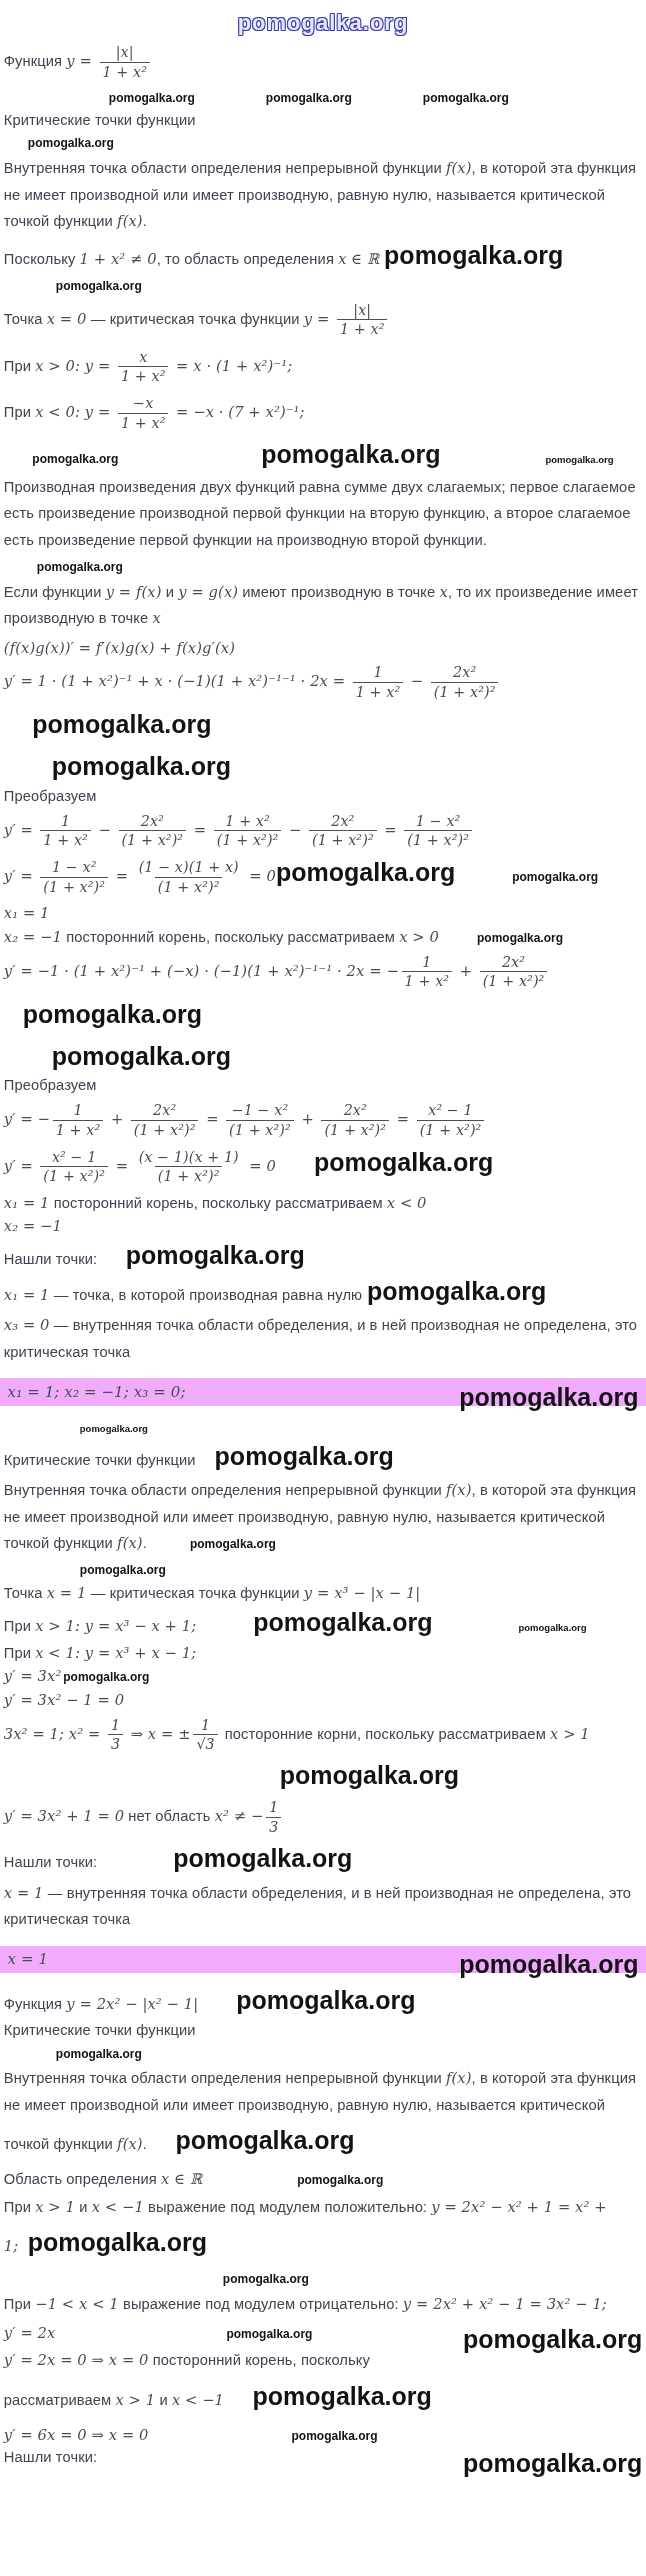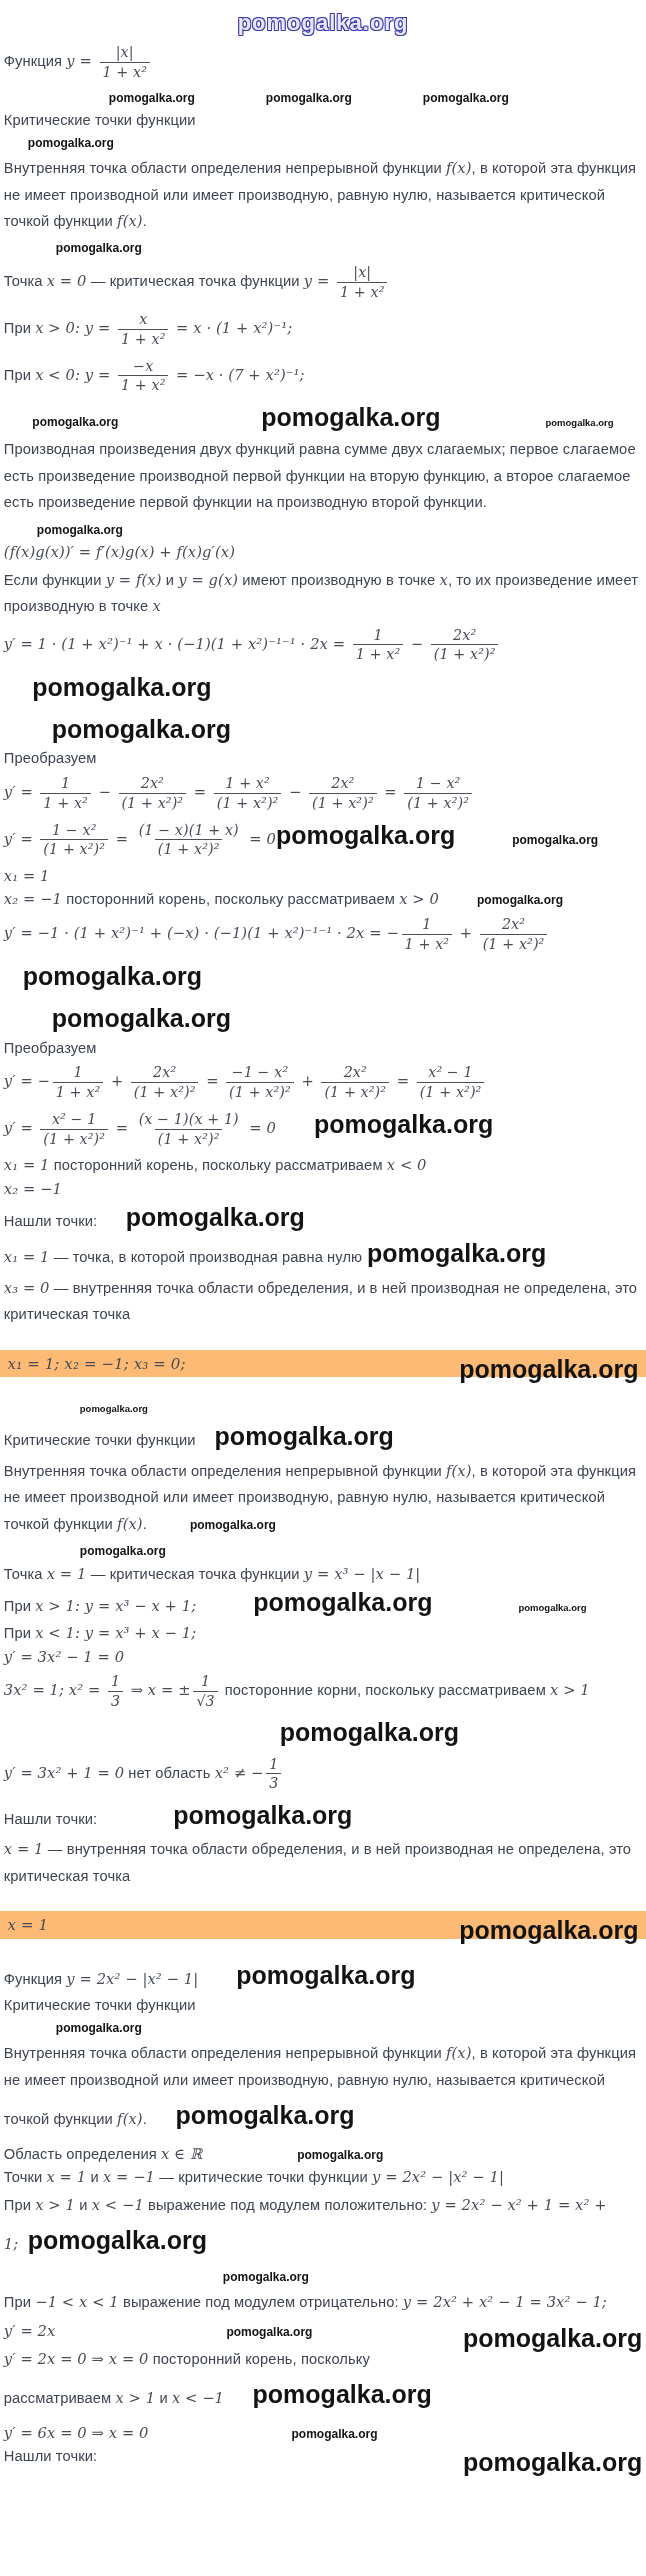--- a/index.html
+++ b/index.html
@@ -2,21 +2,21 @@
 <html lang="ru" style="font-size:15px"><head>
 <meta charset="utf-8">
 <style>
   html,body { margin:0; padding:0; background:#ffffff; }
   body { width:646px; font-family:"Liberation Sans",sans-serif; color:#3e4450; }
   .doc { padding:2.9px 3.8px 0 3.8px; overflow:hidden; }
   .line { margin:6.7px 0; font-size:14.7px; letter-spacing:0.1px; }
   .para { line-height:1.8; margin:4.8px 0; }
   .wmrow { margin:1.9px 0; }
   .center { text-align:center; }
-  .hl { background:#fdba74; padding:4.8px 7.6px; margin:22px -3.8px; }
+  .hl { background:#f0abfc; padding:4.8px 7.6px; margin:13px -3.8px; }
   .hl .math { font-size:15px; }
   .txt {}
   .math { font-family:"DejaVu Serif",serif; font-style:italic; color:#474c56; }
   .frac { display:inline-flex; flex-direction:column; align-items:center; vertical-align:middle;
           font-family:"DejaVu Serif",serif; font-style:italic; color:#474c56;
           line-height:1.3; margin:1px 2.9px; text-align:center; font-size:14.3px; }
   .frac .den { border-top:1.3px solid #4a4f58; }
   .frac .num, .frac .den { padding:0 2.9px; white-space:nowrap; }
   .wm { font-weight:700; color:#131313; font-family:"Liberation Sans",sans-serif;
         font-style:normal; letter-spacing:0; white-space:nowrap; }
@@ -37,38 +37,39 @@
   </div>
   <div id="content">
       <div class="line"><span class="txt">Функция </span><span class="math">y = </span><span class="frac">
           <span class="num">|x|</span>
           <span class="den">1 + x²</span>
         </span></div>
       <div class="line wmrow"><span class="wm s" style="margin-left: 105px;">pomogalka.org</span><span class="wm s" style="margin-left: 71px;">pomogalka.org</span><span class="wm s" style="margin-left: 71px;">pomogalka.org</span></div>
       <div class="line"><span class="txt">Критические точки функции</span></div>
       <div class="line wmrow"><span class="wm s" style="margin-left: 24px;">pomogalka.org</span></div>
       <div class="line para"><span class="txt">Внутренняя точка области определения непрерывной функции </span><span class="math">f(x)</span><span class="txt">, в которой эта функция не имеет производной или имеет производную, равную нулю, называется критической точкой функции </span><span class="math">f(x)</span><span class="txt">.</span></div>
+      <div class="line"><span class="txt">Поскольку </span><span class="math">1 + x² ≠ 0</span><span class="txt">, то область определения </span><span class="math">x ∈ ℝ </span><span class="wm b">pomogalka.org</span></div>
       <div class="line wmrow"><span class="wm s" style="margin-left: 52px;">pomogalka.org</span></div>
       <div class="line"><span class="txt">Точка </span><span class="math">x = 0</span><span class="txt"> — критическая точка функции </span><span class="math">y = </span><span class="frac">
           <span class="num">|x|</span>
           <span class="den">1 + x²</span>
         </span></div>
       <div class="line"><span class="txt">При </span><span class="math">x &gt; 0: y = </span><span class="frac">
           <span class="num">x</span>
           <span class="den">1 + x²</span>
         </span><span class="math"> = x · (1 + x²)⁻¹;</span></div>
       <div class="line"><span class="txt">При </span><span class="math">x &lt; 0: y = </span><span class="frac">
           <span class="num">−x</span>
           <span class="den">1 + x²</span>
         </span><span class="math"> = −x · (7 + x²)⁻¹;</span></div>
       <div class="line wmrow"><span class="wm s" style="margin-left: 28.5px;">pomogalka.org</span><span class="wm b" style="margin-left: 143px;">pomogalka.org</span><span class="wm t" style="margin-left: 105px;">pomogalka.org</span></div>
       <div class="line para"><span class="txt">Производная произведения двух функций равна сумме двух слагаемых; первое слагаемое есть произведение производной первой функции на вторую функцию, а второе слагаемое есть произведение первой функции на производную второй функции.</span></div>
       <div class="line wmrow"><span class="wm s" style="margin-left: 33px;">pomogalka.org</span></div>
+      <div class="line para"><span class="txt">Если функции </span><span class="math">y = f(x)</span><span class="txt"> и </span><span class="math">y = g(x)</span><span class="txt"> имеют производную в точке </span><span class="math">x</span><span class="txt">, то их произведение имеет производную в точке </span><span class="math">x</span></div>
       <div class="line"><span class="math">(f(x)g(x))′ = f′(x)g(x) + f(x)g′(x)</span></div>
-      <div class="line para"><span class="txt">Если функции </span><span class="math">y = f(x)</span><span class="txt"> и </span><span class="math">y = g(x)</span><span class="txt"> имеют производную в точке </span><span class="math">x</span><span class="txt">, то их произведение имеет производную в точке </span><span class="math">x</span></div>
       <div class="line para"><span class="math">y′ = 1 · (1 + x²)⁻¹ + x · (−1)(1 + x²)⁻¹⁻¹ · 2x = </span><span class="frac">
           <span class="num">1</span>
           <span class="den">1 + x²</span>
         </span><span class="math"> − </span><span class="frac">
           <span class="num">2x²</span>
           <span class="den">(1 + x²)²</span>
         </span><span class="wm b" style="margin-left: 28.5px;">pomogalka.org</span></div>
       <div class="line wmrow"><span class="wm b" style="margin-left: 48px;">pomogalka.org</span></div>
       <div class="line"><span class="txt">Преобразуем</span></div>
       <div class="line"><span class="math">y′ = </span><span class="frac">
@@ -134,20 +135,21 @@
       <div class="line"><span class="math">x₁ = 1</span><span class="txt"> — точка, в которой производная равна нулю</span><span class="wm b" style="margin-left: 4.8px;">pomogalka.org</span></div>
       <div class="line para"><span class="math">x₃ = 0</span><span class="txt"> — внутренняя точка области обределения, и в ней производная не определена, это критическая точка</span></div>
       <div class="line hl"><span class="math">x₁ = 1; x₂ = −1; x₃ = 0;</span><span class="wm b right">pomogalka.org</span></div>
       <div class="line wmrow"><span class="wm t" style="margin-left: 76px;">pomogalka.org</span></div>
       <div class="line"><span class="txt">Критические точки функции</span><span class="wm b" style="margin-left: 19px;">pomogalka.org</span></div>
       <div class="line para"><span class="txt">Внутренняя точка области определения непрерывной функции </span><span class="math">f(x)</span><span class="txt">, в которой эта функция не имеет производной или имеет производную, равную нулю, называется критической точкой функции </span><span class="math">f(x)</span><span class="txt">.</span><span class="wm s" style="margin-left: 43px;">pomogalka.org</span></div>
       <div class="line wmrow"><span class="wm s" style="margin-left: 76px;">pomogalka.org</span></div>
       <div class="line"><span class="txt">Точка </span><span class="math">x = 1</span><span class="txt"> — критическая точка функции </span><span class="math">y = x³ − |x − 1|</span></div>
       <div class="line"><span class="txt">При </span><span class="math">x &gt; 1: y = x³ − x + 1;</span><span class="wm b" style="margin-left: 57px;">pomogalka.org</span><span class="wm t" style="margin-left: 86px;">pomogalka.org</span></div>
       <div class="line"><span class="txt">При </span><span class="math">x &lt; 1: y = x³ + x − 1;</span></div>
+      <div class="line"><span class="math">y′ = 3x²</span><span class="wm s" style="margin-left: 1.9px;">pomogalka.org</span></div>
       <div class="line"><span class="math">y′ = 3x² − 1 = 0</span></div>
       <div class="line"><span class="math">3x² = 1; x² = </span><span class="frac">
           <span class="num">1</span>
           <span class="den">3</span>
         </span><span class="math"> ⇒ x = ±</span><span class="frac">
           <span class="num">1</span>
           <span class="den">√3</span>
         </span><span class="txt"> посторонние корни, поскольку рассматриваем </span><span class="math">x &gt; 1</span></div>
       <div class="line wmrow"><span class="wm b" style="margin-left: 276px;">pomogalka.org</span></div>
       <div class="line"><span class="math">y′ = 3x² + 1 = 0</span><span class="txt"> нет область </span><span class="math">x² ≠ −</span><span class="frac">
@@ -155,21 +157,20 @@
           <span class="den">3</span>
         </span></div>
       <div class="line"><span class="txt">Нашли точки:</span><span class="wm b" style="margin-left: 76px;">pomogalka.org</span></div>
       <div class="line para"><span class="math">x = 1</span><span class="txt"> — внутренняя точка области обределения, и в ней производная не определена, это критическая точка</span></div>
       <div class="line hl"><span class="math">x = 1</span><span class="wm b right">pomogalka.org</span></div>
       <div class="line"><span class="txt">Функция </span><span class="math">y = 2x² − |x² − 1|</span><span class="wm b" style="margin-left: 38px;">pomogalka.org</span></div>
       <div class="line"><span class="txt">Критические точки функции</span></div>
       <div class="line wmrow"><span class="wm s" style="margin-left: 52px;">pomogalka.org</span></div>
       <div class="line para"><span class="txt">Внутренняя точка области определения непрерывной функции </span><span class="math">f(x)</span><span class="txt">, в которой эта функция не имеет производной или имеет производную, равную нулю, называется критической точкой функции </span><span class="math">f(x)</span><span class="txt">.</span><span class="wm b" style="margin-left: 28.5px;">pomogalka.org</span></div>
       <div class="line"><span class="txt">Область определения </span><span class="math">x ∈ ℝ</span><span class="wm s" style="margin-left: 95px;">pomogalka.org</span></div>
-      <div class="line"><span class="txt">Точки </span><span class="math">x = 1</span><span class="txt"> и </span><span class="math">x = −1</span><span class="txt"> — критические точки функции </span><span class="math">y = 2x² − |x² − 1|</span></div>
       <div class="line para"><span class="txt">При </span><span class="math">x &gt; 1</span><span class="txt"> и </span><span class="math">x &lt; −1</span><span class="txt"> выражение под модулем положительно: </span><span class="math">y = 2x² − x² + 1 = x² + 1;</span><span class="wm b" style="margin-left: 9.5px;">pomogalka.org</span></div>
       <div class="line wmrow"><span class="wm s" style="margin-left: 219px;">pomogalka.org</span></div>
       <div class="line para"><span class="txt">При </span><span class="math">−1 &lt; x &lt; 1</span><span class="txt"> выражение под модулем отрицательно: </span><span class="math">y = 2x² + x² − 1 = 3x² − 1;</span><span class="wm b right">pomogalka.org</span></div>
       <div class="line"><span class="math">y′ = 2x</span><span class="wm s" style="margin-left: 171px;">pomogalka.org</span></div>
       <div class="line para"><span class="math">y′ = 2x = 0 ⇒ x = 0</span><span class="txt"> посторонний корень, поскольку рассматриваем </span><span class="math">x &gt; 1</span><span class="txt"> и </span><span class="math">x &lt; −1</span><span class="wm b" style="margin-left: 28.5px;">pomogalka.org</span></div>
       <div class="line"><span class="math">y′ = 6x = 0 ⇒ x = 0</span><span class="wm s" style="margin-left: 143px;">pomogalka.org</span></div>
       <div class="line"><span class="txt">Нашли точки:</span><span class="wm b right">pomogalka.org</span></div>
     </div>
 </div>
 

